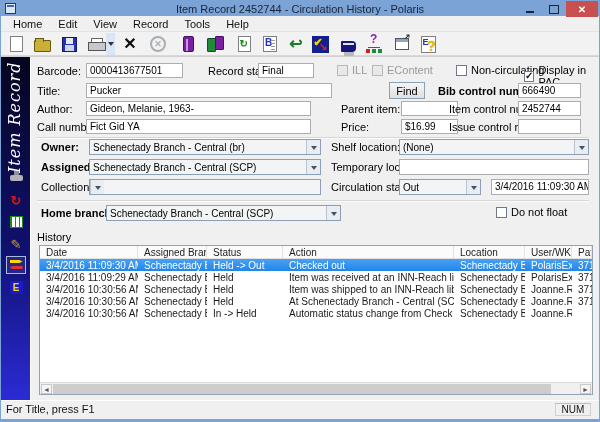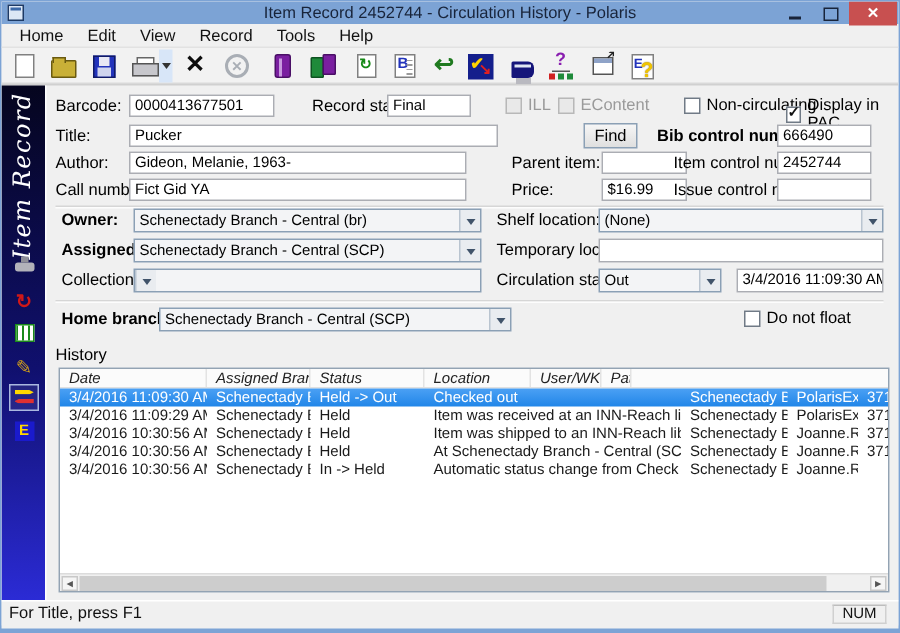--- a/index.html
+++ b/index.html
@@ -104,21 +104,21 @@
   .chk.dis .box { background:#e9e9e9; border-color:#b8b8b8; }
   .chk.dis .lbl { color:#9a9a9a;text-align:right; }
   .btn { position:absolute; height:17px; background:linear-gradient(#f6f6f6,#dfdfdf); border:1px solid #8ba0b5;
          font-size:11px; color:#000; display:flex; align-items:center; justify-content:center; }
   .sep { position:absolute; left:36px; right:10px; height:2px; border-top:1px solid #d6d6d6; border-bottom:1px solid #fdfdfd; }
 
   
   .listview { position:absolute; left:38px; top:188px; width:554px; height:150px; background:#fff; border:1px solid #93a3b3; overflow:hidden; }
   .hhead { display:flex; height:13px; background:#fbfbfb; border-bottom:1px solid #e0e0e0; }
   .hcell { flex:none; font-size:10px; padding:1px 0 0 6px; white-space:nowrap; overflow:hidden; color:#1a1a1a; }
-  .hc { color:#222; border-right:1px solid #e3e3e3;font-style:italic; }
+  .hc { color:#222; border-right:1px solid #e3e3e3; }
   .hrow { display:flex; height:12px; }
   .hrow.sel { background:linear-gradient(#4ba0f4,#2186e8); color:#fff; }
   .hrow.sel .hcell { color:#fff; }
   .c0{width:98px;} .c1{width:69px;} .c2{width:76px;} .c3{width:171px;} .c4{width:71px;} .c5{width:47px;} .c6{width:20px;}
   .hscroll { position:absolute; left:0; right:0; bottom:0; height:12px; background:#f0f0f0; border-top:1px solid #dcdcdc; }
   .harrow { position:absolute; top:1px; width:11px; height:10px; background:#f5f5f5; border:1px solid #c8c8c8;
             font-size:7px; color:#555; display:flex; align-items:center; justify-content:center; }
   .hthumb { position:absolute; top:1px; left:13px; width:498px; height:10px; background:#cdcdcd; }
 
   
@@ -333,20 +333,21 @@
         <span class="box"></span>
         <span class="lbl">Do not float</span>
       </div>
 
     <span class="form-label" style="left:36px;top:174px">History</span>
     <div class="listview">
       <div class="hhead">
           <span class="hcell hc c0">Date</span>
           <span class="hcell hc c1">Assigned Branch</span>
           <span class="hcell hc c2">Status</span>
+          <span class="hcell hc c3">Action</span>
           <span class="hcell hc c4">Location</span>
           <span class="hcell hc c5">User/WKS</span>
           <span class="hcell hc c6">Patr</span>
         </div>
       <div>
           <div class="hrow sel">
             <span class="hcell c0">3/4/2016 11:09:30 AM</span>
             <span class="hcell c1">Schenectady Bran...</span>
             <span class="hcell c2">Held -&gt; Out</span>
             <span class="hcell c3">Checked out</span>

